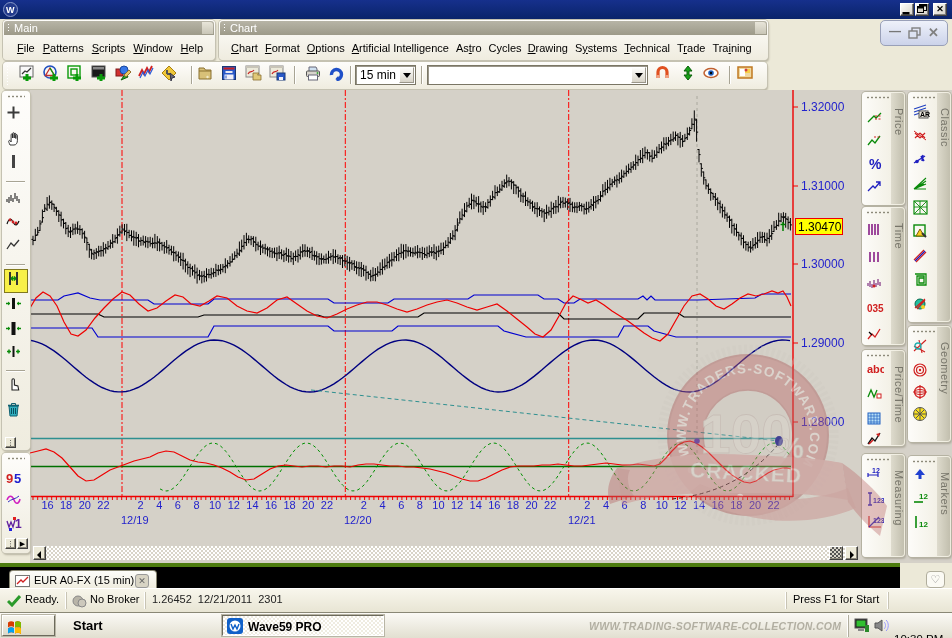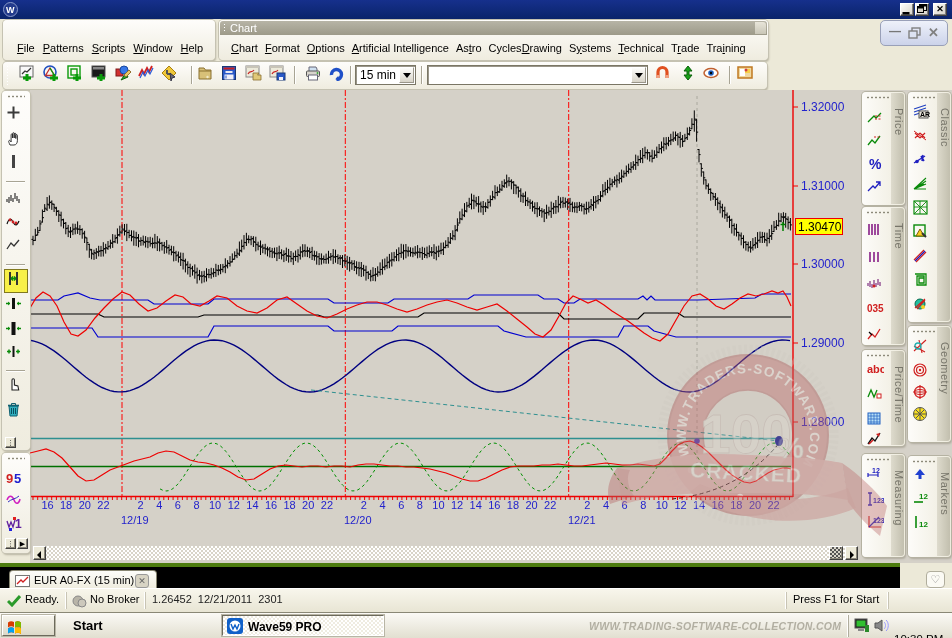--- a/index.html
+++ b/index.html
@@ -50,37 +50,38 @@
     <div class="tbtn" style="left:915px;"><svg width="10" height="9" viewBox="0 0 10 9">
         <rect x="2.5" y="0.5" width="7" height="6" fill="none" stroke="#000"></rect>
         <rect x="2.5" y="0.5" width="7" height="2" fill="#000"></rect>
         <rect x="0.5" y="2.5" width="6" height="6" fill="#d6d2c6" stroke="#000"></rect>
         <rect x="0.5" y="2.5" width="6" height="2" fill="#000"></rect>
       </svg></div>
     <div class="tbtn" style="left:933px;">✕</div>
 </div>
 
 <div class="panel" style="left:3px;top:20px;width:212px;height:40px;">
+ <div class="cap"><div class="vgrip" style="top:2px;bottom:auto;height:10px"></div>Main<div class="lt"></div></div>
  <div class="menu">
       <span><u>F</u>ile</span>
       <span><u>P</u>atterns</span>
       <span><u>S</u>cripts</span>
       <span><u>W</u>indow</span>
       <span><u>H</u>elp</span>
     </div>
 </div>
 <div class="panel" style="left:219px;top:20px;width:549px;height:40px;">
  <div class="cap"><div class="vgrip" style="top:2px;bottom:auto;height:10px"></div>Chart<div class="lt"></div></div>
  <div class="menu" style="left:12px">
       <span style="margin-right:7px"><u>C</u>hart</span>
       <span style="margin-right:7px"><u>F</u>ormat</span>
       <span style="margin-right:7px"><u>O</u>ptions</span>
       <span style="margin-right:7px"><u>A</u>rtificial Intelligence</span>
       <span style="margin-right:7px">As<u>t</u>ro</span>
-      <span style="margin-right:0">Cycles</span>
+      <span style="margin-right:6px">Cycles</span>
       <span style="margin-right:7px"><u>D</u>rawing</span>
       <span style="margin-right:7px">S<u>y</u>stems</span>
       <span style="margin-right:7px"><u>T</u>echnical</span>
       <span style="margin-right:7px">T<u>r</u>ade</span>
       <span style="margin-right:7px">Tra<u>i</u>ning</span>
     </div>
 </div>
 
 <div class="abs" style="left:880px;top:20px;width:68px;height:26px;background:linear-gradient(#eef1fa,#ccd3ea);border:1px solid #99a0b8;border-radius:5px;">
 <span style="position:absolute;left:8px;top:3px;color:#777;font-weight:bold;font-size:12px;">—</span>

